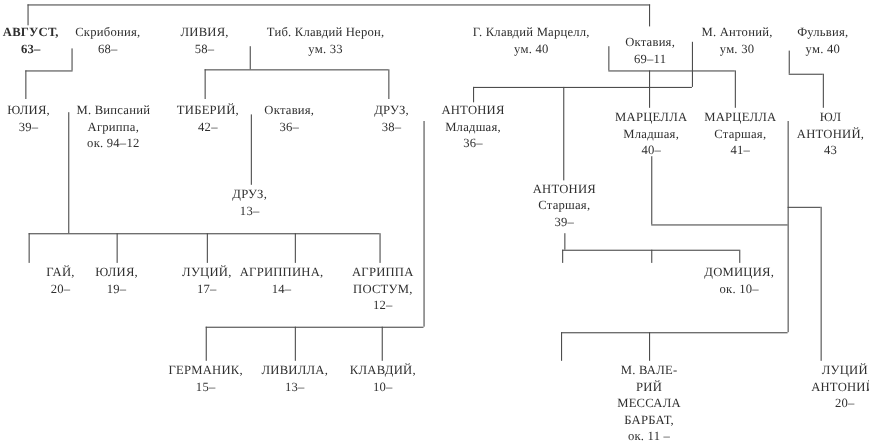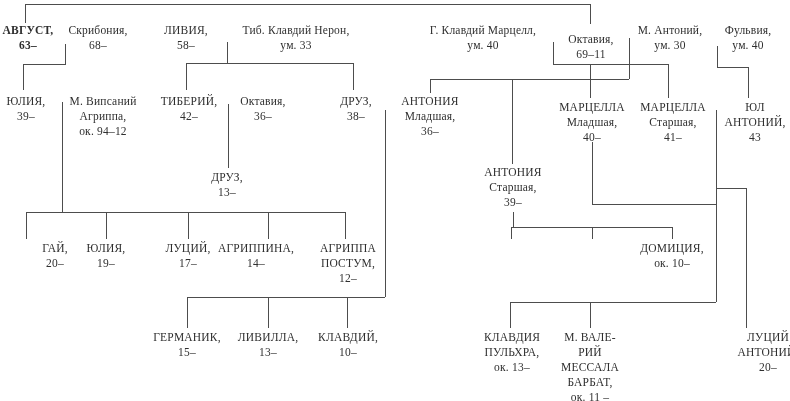--- a/index.html
+++ b/index.html
@@ -187,25 +187,20 @@
       <div>15–</div>
     </div>
     <div class="person" style="left: 268px; top: 330px; color: rgb(47, 47, 47);">
       <div>ЛИВИЛЛА,</div>
       <div>13–</div>
     </div>
     <div class="person" style="left: 348px; top: 330px; color: rgb(47, 47, 47);">
       <div>КЛАВДИЙ,</div>
       <div>10–</div>
     </div>
-    <div class="person" style="left: 512px; top: 330px; color: rgb(47, 47, 47);">
-      <div>КЛАВДИЯ</div>
-      <div>ПУЛЬХРА,</div>
-      <div>ок. 13–</div>
-    </div>
     <div class="person" style="left: 590px; top: 330px; color: rgb(47, 47, 47);">
       <div>М. ВАЛЕ-</div>
       <div>РИЙ</div>
       <div>МЕССАЛА</div>
       <div>БАРБАТ,</div>
       <div>ок. 11 –</div>
     </div>
     <div class="person" style="left: 768px; top: 330px; color: rgb(47, 47, 47);">
       <div>ЛУЦИЙ</div>
       <div>АНТОНИЙ,</div>

